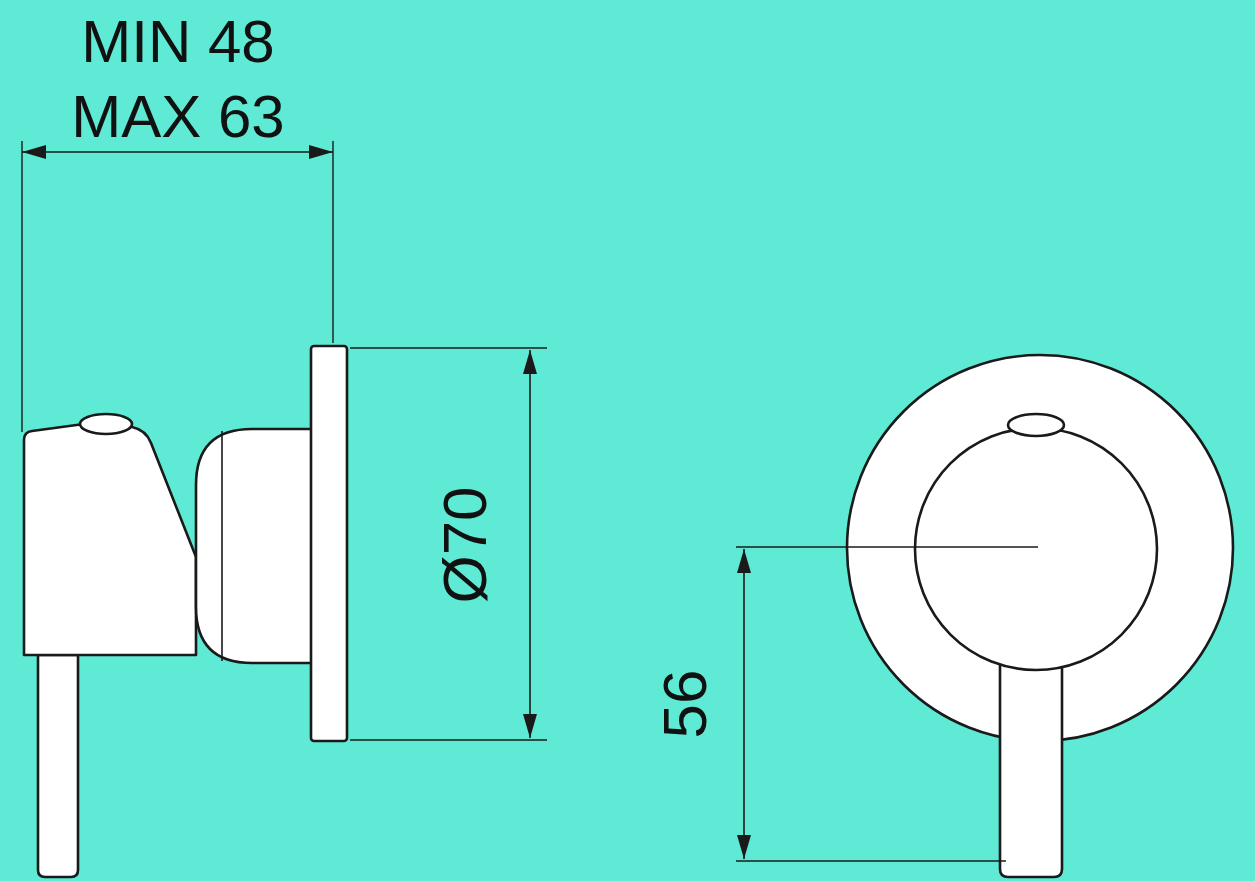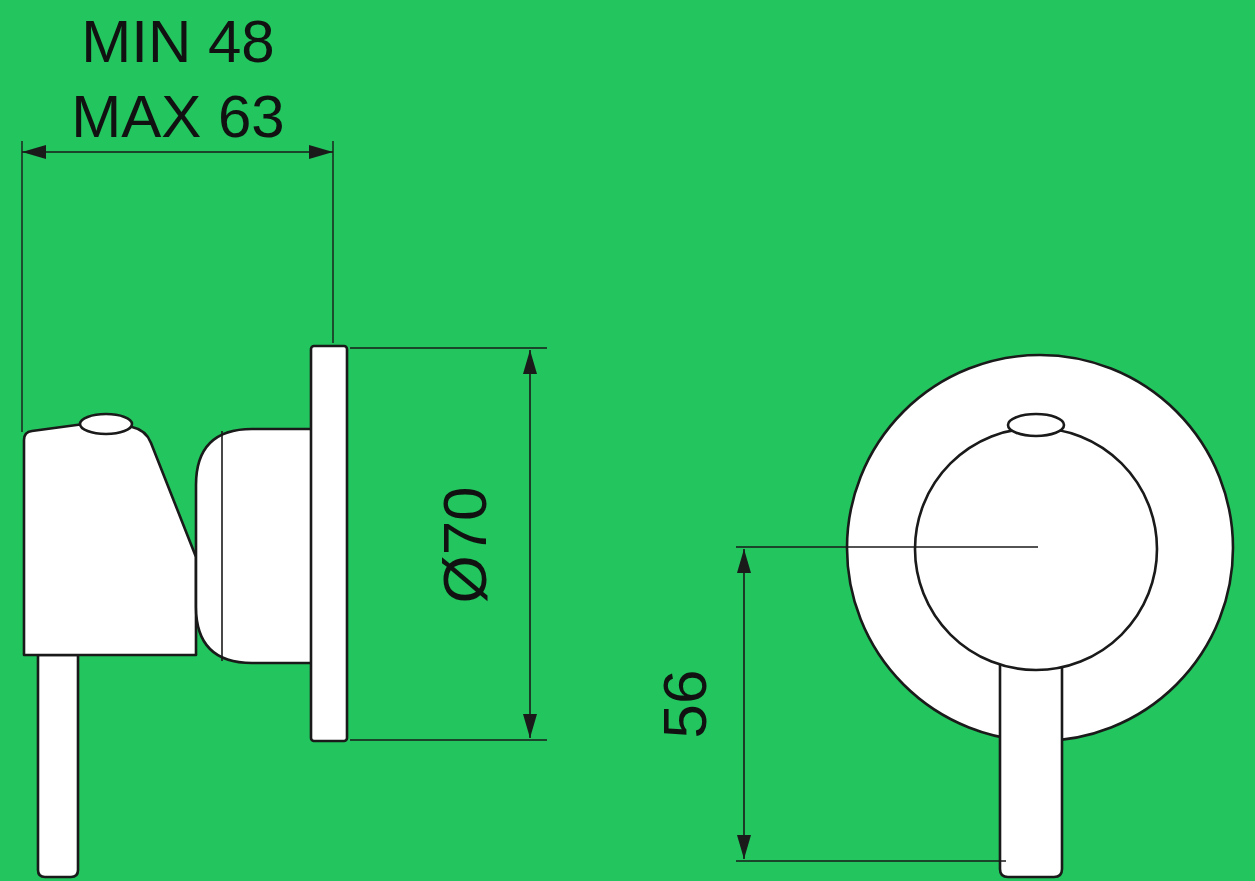--- a/index.html
+++ b/index.html
@@ -4,21 +4,21 @@
 <style>
   html, body {
     margin: 0;
     padding: 0;
     background: #ffffff;
   }
   .canvas {
     position: relative;
     width: 1255px;
     height: 881px;
-    background: #22c55e;
+    background: #5eead4;
     overflow: hidden;
   }
   svg {
     display: block;
   }
   .outline {
     fill: #ffffff;
     stroke: #1a1a1a;
     stroke-width: 2.6;
     stroke-linejoin: round;

